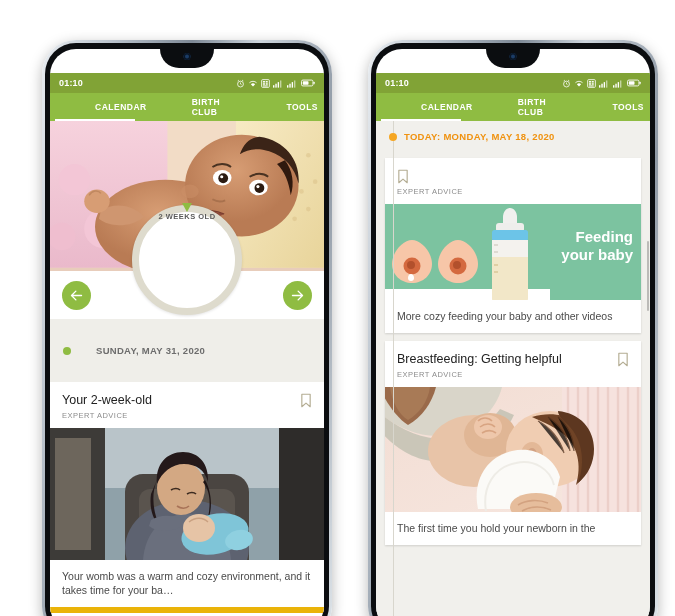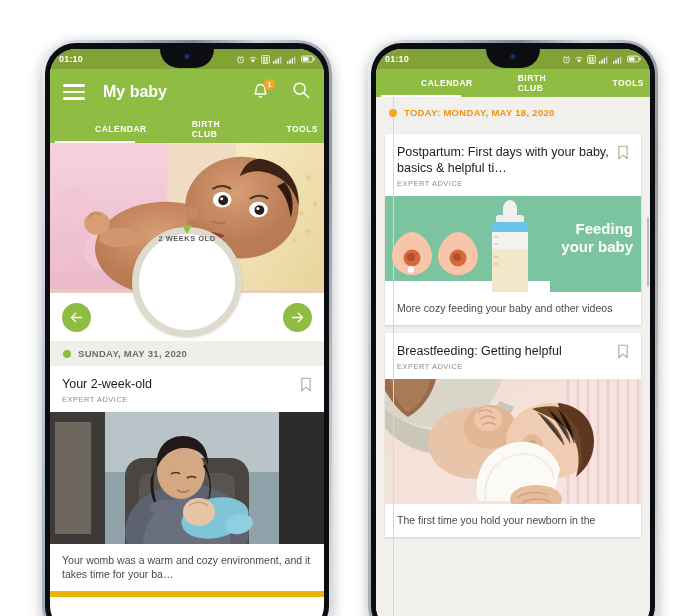--- a/index.html
+++ b/index.html
@@ -67,20 +67,21 @@
     display:flex;
     align-items:center;
     justify-content:space-between;
     padding:0 9px;
     color:#ffffff;
     font-size:9px;
     font-weight:bold;
     letter-spacing:.2px;
     position:relative;
     z-index:50;
+    margin-top:24px;
   }
   .sb-icons { display:flex; align-items:center; gap:3px; }
   .sb-icons svg { display:block; }
 
   
   .appbar {
     background:#8fbc42;
     height:46px;
     display:flex;
     align-items:center;
@@ -189,24 +190,24 @@
     transform:translateX(-50%);
     width:0; height:0;
     border-left:5px solid transparent;
     border-right:5px solid transparent;
     border-top:9px solid #8fbc42;
   }
 
   
   .day-header {
     background:#efeee9;
-    padding:7px 13px;
+    padding:26px 13px;
     display:flex;
     align-items:center;
-    gap:7px;
+    gap:25px;
     position:relative;
   }
   .day-dot { width:8px; height:8px; border-radius:50%; background:#8fbc42; flex:none; }
   .day-dot.orange { background:#f5a623; }
   .day-label {
     font-size:9.5px;
     font-weight:bold;
     color:#6d6d6d;
     letter-spacing:.3px;
   }
@@ -325,41 +326,20 @@
               <rect x="10.2" y="1.6" width="2" height="10.4" fill="#fff" opacity=".55"></rect>
             </svg>
         <svg width="14" height="8" viewBox="0 0 22 12">
               <rect x="0.8" y="1.4" width="18" height="9.2" rx="2.2" fill="none" stroke="#fff" stroke-width="1.4"></rect>
               <rect x="19.6" y="4.2" width="1.8" height="3.6" rx="0.8" fill="#fff"></rect>
               <rect x="2.8" y="3.4" width="9" height="5.2" rx="1" fill="#fff"></rect>
             </svg>
       </span>
     </div>
 
-    <div class="appbar">
-      <div class="hamburger">
-        <span></span>
-        <span></span>
-        <span></span>
-      </div>
-      <div class="appbar-title">My baby</div>
-      <div class="bell-wrap">
-        <svg width="19" height="19" viewBox="0 0 24 24">
-              <path d="M12 3.2a5.4 5.4 0 0 0-5.4 5.4c0 4.4-1.5 5.6-1.5 6.6h13.8c0-1-1.5-2.2-1.5-6.6A5.4 5.4 0 0 0 12 3.2z" fill="none" stroke="#fff" stroke-width="1.7" stroke-linejoin="round"></path>
-              <path d="M10.2 17.6a1.9 1.9 0 0 0 3.6 0" fill="none" stroke="#fff" stroke-width="1.7"></path>
-            </svg>
-        <span class="badge">1</span>
-      </div>
-      <div style="margin-left:8px;">
-        <svg width="20" height="20" viewBox="0 0 24 24">
-              <circle cx="10.4" cy="10.4" r="6.6" fill="none" stroke="#fff" stroke-width="1.9"></circle>
-              <path d="M15.3 15.3 21 21" stroke="#fff" stroke-width="2" stroke-linecap="round"></path>
-            </svg>
-      </div>
-    </div>
 
     <div class="tabs">
       <div class="tab">CALENDAR</div>
       <div class="tab">BIRTH CLUB</div>
       <div class="tab">TOOLS</div>
       <div class="tab-indicator"></div>
     </div>
 
     <div class="hero">
       <svg class="hero-photo" viewBox="0 0 280 150" preserveAspectRatio="xMidYMid slice">
@@ -557,21 +537,20 @@
       <div class="rail"></div>
       <div class="scrollbar"></div>
 
       <div class="p2-day">
         <span class="day-dot orange"></span>
         <span class="day-label today">TODAY: MONDAY, MAY 18, 2020</span>
       </div>
 
       <div class="p2-card">
         <div class="card-head">
-          <div class="card-title">Postpartum: First days with your baby, basics &amp; helpful ti…</div>
           <svg class="bookmark" width="12" height="15" viewBox="0 0 14 18">
                 <path d="M2 1.5h10v15l-5-4.3-5 4.3z" fill="none" stroke="#b4ad93" stroke-width="1.4" stroke-linejoin="round"></path>
               </svg>
         </div>
         <div class="card-kicker">EXPERT ADVICE</div>
 
         <div class="feeding">
           <svg viewBox="0 0 262 96" preserveAspectRatio="xMidYMid slice" style="width:100%;height:100%;display:block;">
             <rect width="262" height="96" fill="#7cc3a0"></rect>
             <rect x="0" y="85" width="262" height="11" fill="#ffffff"></rect>

